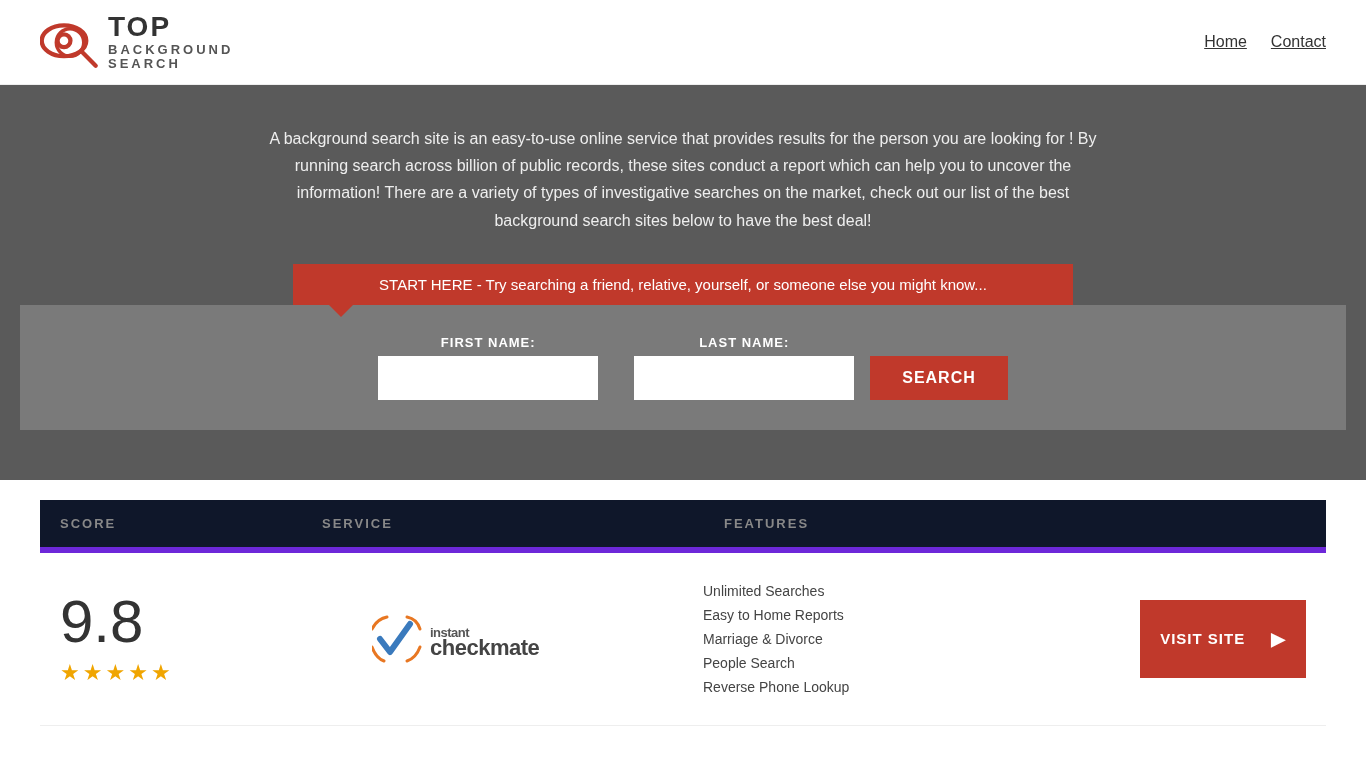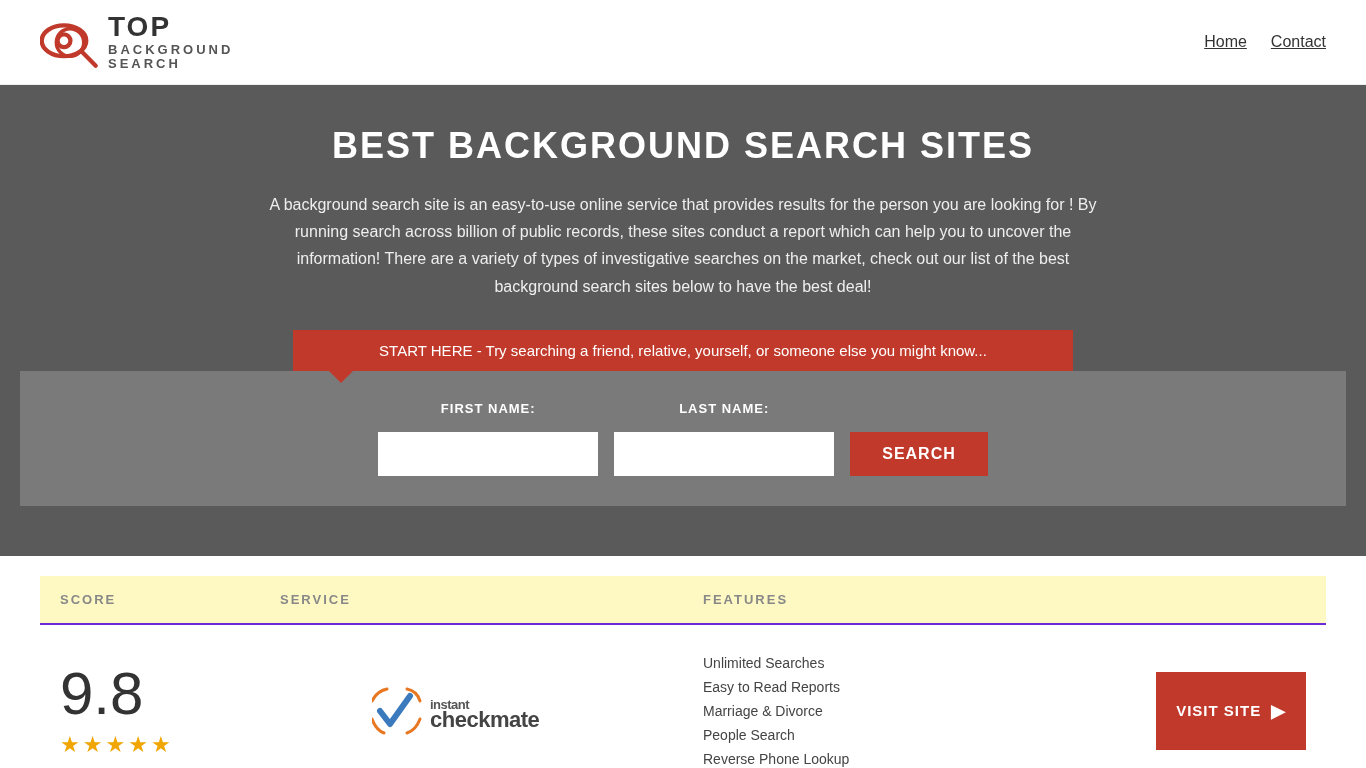--- a/index.html
+++ b/index.html
@@ -106,21 +106,22 @@
       display: flex;
       align-items: flex-end;
       justify-content: center;
       gap: 16px;
       max-width: 860px;
       margin: 0 auto;
     }
     .form-group {
       display: flex;
       flex-direction: column;
-      gap: 16px;
+      gap: 6px;
+      margin-left: 20px;
     }
     .form-group label {
       font-size: 13px;
       font-weight: 700;
       color: #fff;
       letter-spacing: 1px;
     }
     .form-group input {
       width: 220px;
       height: 44px;
@@ -144,23 +145,24 @@
 
     
     .table-section {
       padding: 0 40px 40px;
       background: #fff;
     }
     .table-header {
       display: grid;
       grid-template-columns: 220px 1fr 1fr 180px;
       padding: 16px 20px;
-      background: #fef9c3;
-      border-bottom: 2px solid #6d28d9;
+      background: #0f172a;
+      border-bottom: 6px solid #6d28d9;
       margin-top: 20px;
+      gap: 42px;
     }
     .table-header span {
       font-size: 13px;
       font-weight: 700;
       color: #888;
       letter-spacing: 2px;
       text-transform: uppercase;
     }
     .table-row {
       display: grid;
@@ -214,21 +216,21 @@
     }
 
     
     .visit-cell {
       display: flex;
       justify-content: flex-end;
     }
     .visit-btn {
       display: flex;
       align-items: center;
-      gap: 10px;
+      gap: 26px;
       background: #c0392b;
       color: #fff;
       font-size: 15px;
       font-weight: 700;
       padding: 28px 20px;
       border: none;
       cursor: pointer;
       text-transform: uppercase;
       letter-spacing: 1px;
       min-width: 140px;
@@ -259,21 +261,20 @@
       <span class="logo-bottom">BACKGROUND<br>SEARCH</span>
     </div>
   </div>
   <nav class="nav">
     <a>Home</a>
     <a>Contact</a>
   </nav>
 </header>
 
 <section class="hero">
-  <h1>BEST BACKGROUND SEARCH SITES</h1>
   <p>A background search site is an easy-to-use online service that provides results  for the person you are looking for ! By  running  search across billion of public records, these sites conduct  a report which can help you to uncover the information! There are a variety of types of investigative searches on the market, check out our  list of the best background search sites below to have the best deal!</p>
 
   <div class="search-banner">
     <span>START HERE - Try searching a friend, relative, yourself, or someone else you might know...</span>
   </div>
 
   <div class="form-area">
     <div class="form-inner">
       <div class="form-group">
         <label>FIRST NAME:</label>
@@ -321,21 +322,21 @@
           <path d="M48 33 Q44 44 35 47" fill="none" stroke="#e87722" stroke-width="3" stroke-linecap="round"></path>
           <path d="M12 47 Q4 44 0 33" fill="none" stroke="#e87722" stroke-width="3" stroke-linecap="round"></path>
         </g>
         <text x="58" y="28" font-family="Arial" font-size="13" font-weight="700" fill="#555" letter-spacing="-0.5">instant</text>
         <text x="58" y="46" font-family="Arial" font-size="22" font-weight="900" fill="#444" letter-spacing="-0.5">checkmate</text>
       </svg>
     </div>
 
     <div class="features-cell">
       <span>Unlimited Searches</span>
-      <span>Easy to Read Reports</span>
+      <span>Easy to Home Reports</span>
       <span>Marriage &amp; Divorce</span>
       <span>People Search</span>
       <span>Reverse Phone Lookup</span>
     </div>
 
     <div class="visit-cell">
       <button class="visit-btn">
         <span>VISIT SITE</span>
         <span class="arrow">▶</span>
       </button>

